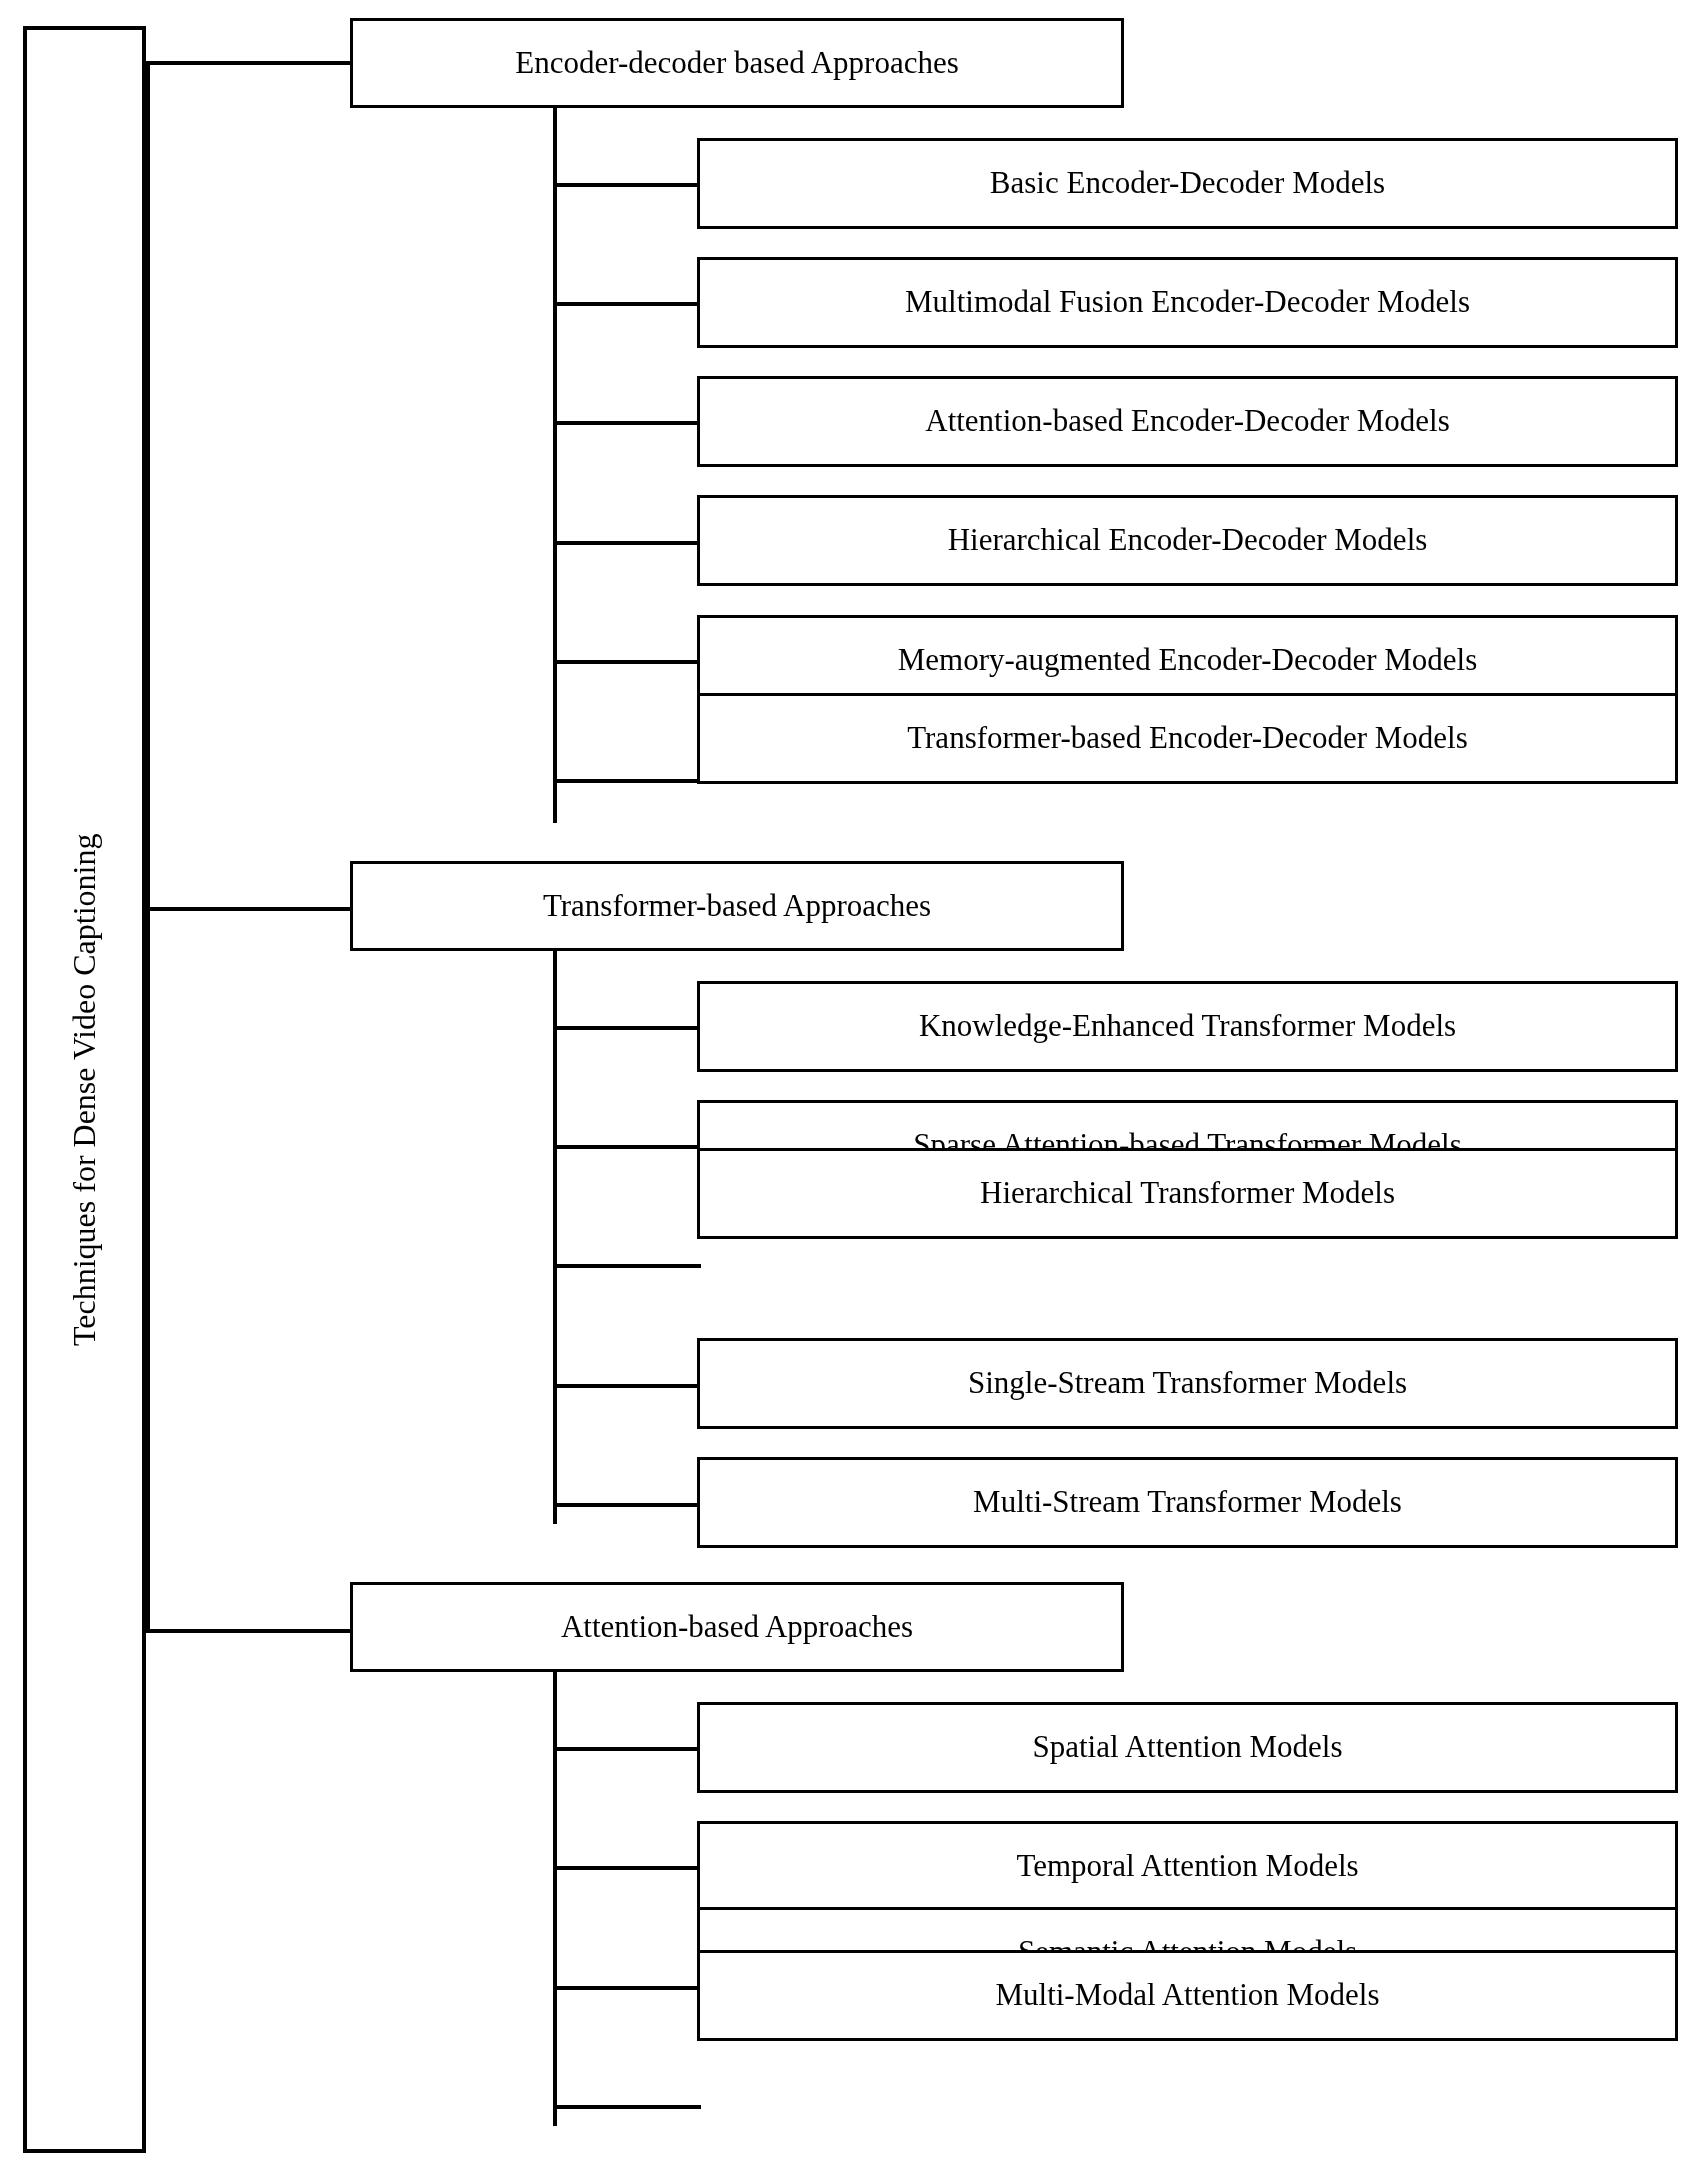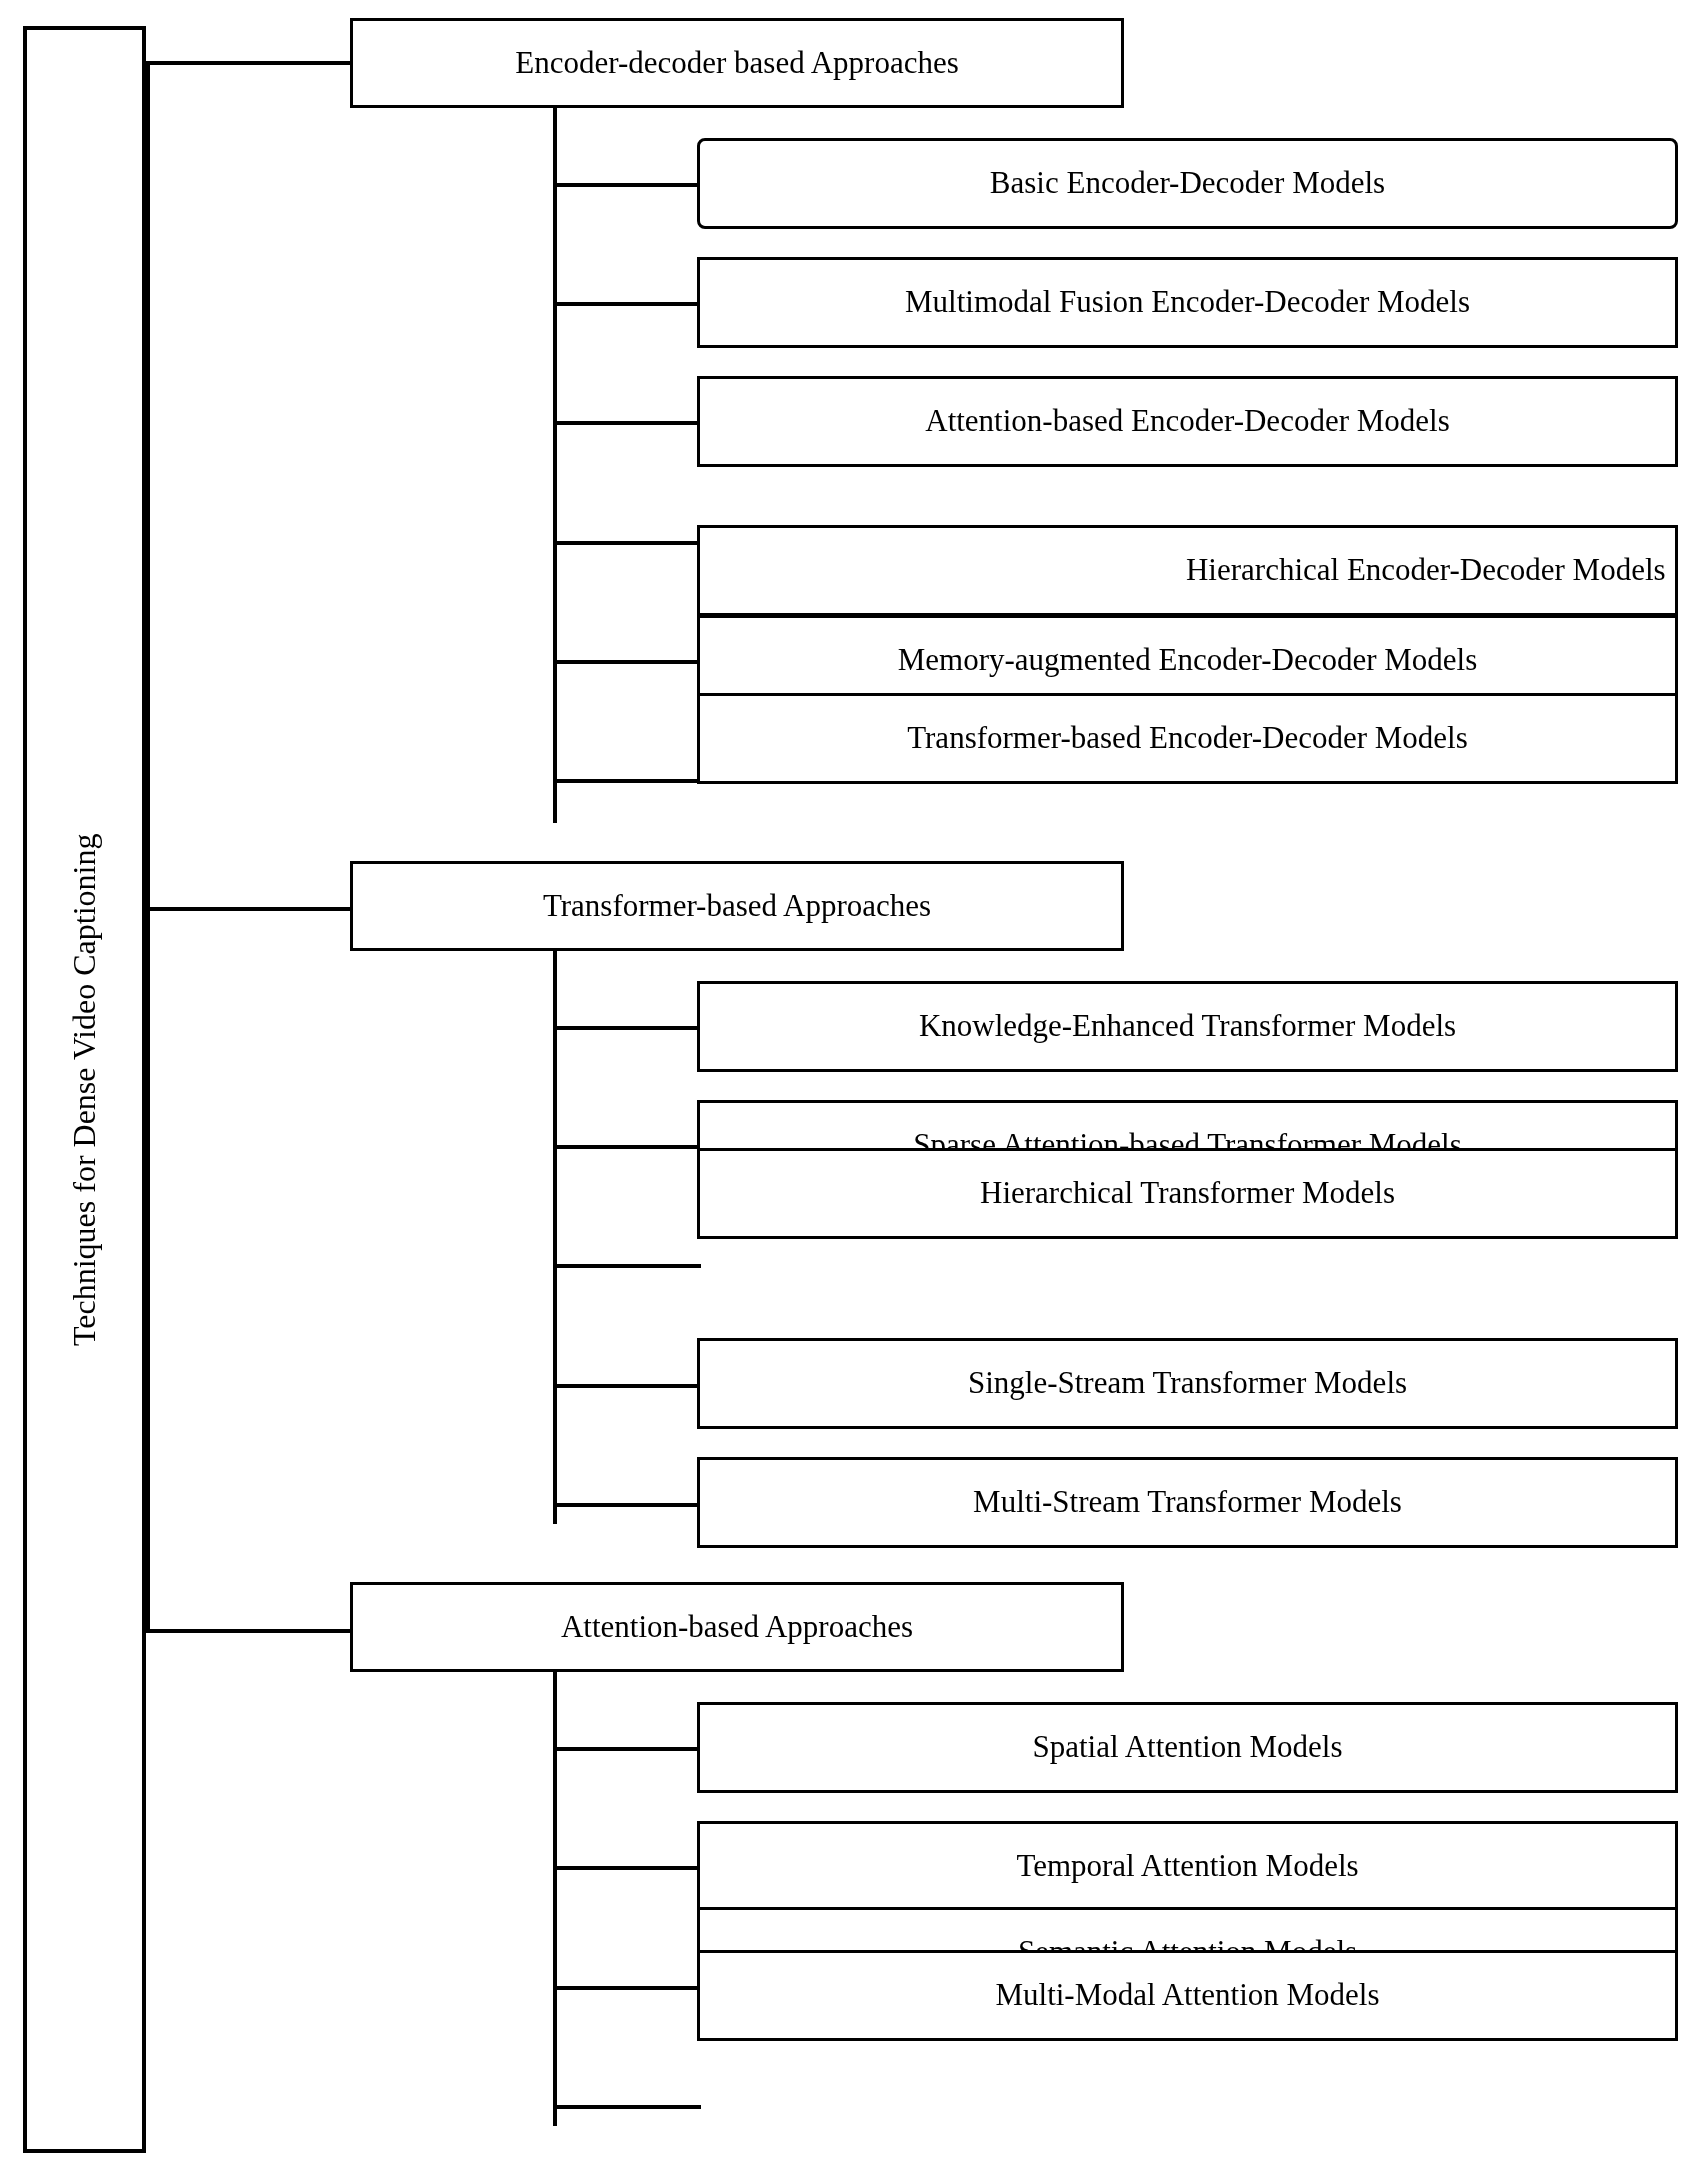--- a/index.html
+++ b/index.html
@@ -97,30 +97,30 @@
   <div class="connector conn-h" style="left:553px; top:2105px; width:148px;"></div>
 
   <div class="node-box" id="root-box">
     <span class="node-label">Techniques for Dense Video Captioning</span>
   </div>
 
   <div class="node-box cat-box" style="top:18px;">
     <span class="node-label">Encoder-decoder based Approaches</span>
   </div>
 
-  <div class="node-box leaf-box" style="top:138px;border-radius:8px;">
+  <div class="node-box leaf-box" style="top:138px;">
     <span class="node-label">Basic Encoder-Decoder Models</span>
   </div>
   <div class="node-box leaf-box" style="top:257px;">
     <span class="node-label">Multimodal Fusion Encoder-Decoder Models</span>
   </div>
   <div class="node-box leaf-box" style="top:376px;">
     <span class="node-label">Attention-based Encoder-Decoder Models</span>
   </div>
-  <div class="node-box leaf-box" style="top:525px;justify-content:flex-end;">
+  <div class="node-box leaf-box" style="top:495px;">
     <span class="node-label">Hierarchical Encoder-Decoder Models</span>
   </div>
   <div class="node-box leaf-box" style="top:615px;">
     <span class="node-label">Memory-augmented Encoder-Decoder Models</span>
   </div>
   <div class="node-box leaf-box" style="top:693px;">
     <span class="node-label">Transformer-based Encoder-Decoder Models</span>
   </div>
 
   <div class="node-box cat-box" style="top:861px;">

